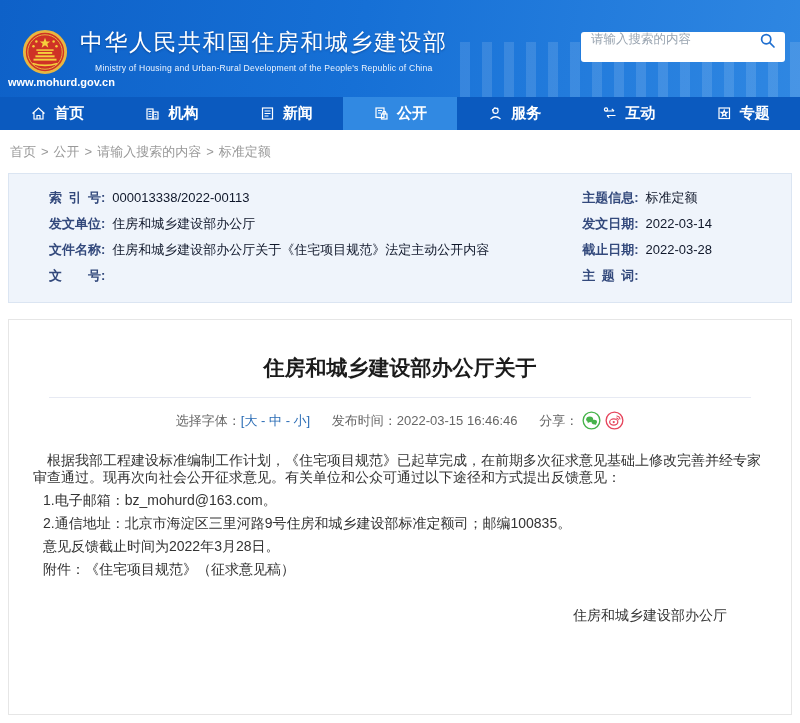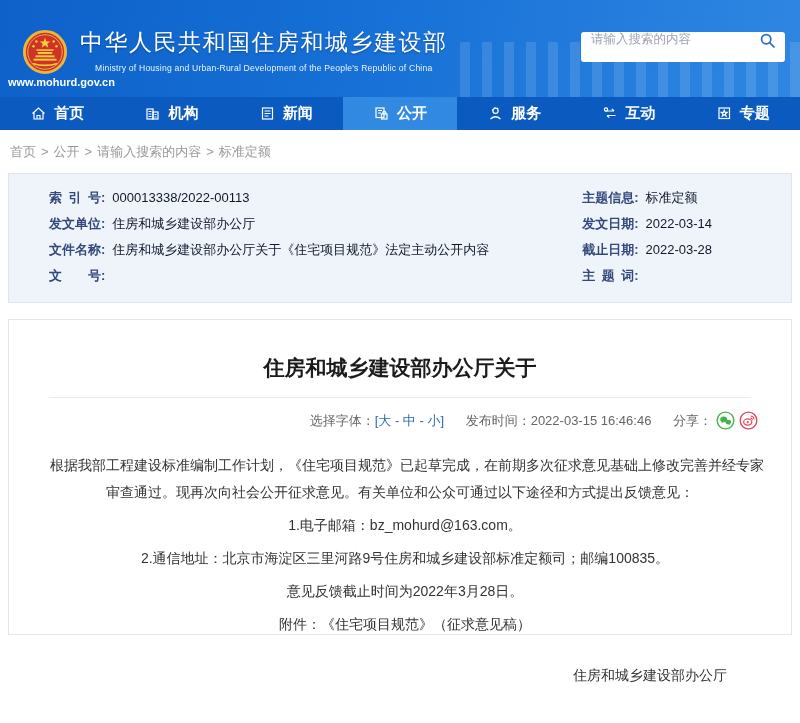--- a/index.html
+++ b/index.html
@@ -42,31 +42,31 @@
   .di-left { flex:0 0 71%; padding-left:40px; }
   .di-right { flex:1; padding-left:18px; }
   .di-row { font-size:13px; line-height:18px; margin-bottom:8px; display:flex; }
   .di-label { font-weight:bold; color:#33497c; display:inline-block; width:52px;
     text-align:justify; text-align-last:justify; flex:0 0 auto; }
   .di-colon { font-weight:bold; color:#33497c; margin-right:7px; }
   .di-value { color:#0f172a; }
 
   
   .article { margin:16px 8px 0; background:#fff; border:1px solid #e6e6e6;
-    height:316px; padding:31px 24px 0; }
+    height:396px; padding:31px 24px 0; }
   .art-title { text-align:center; font-size:21px; font-weight:bold; color:#1b1b1b;
     line-height:34px; }
   .art-divider { border:none; border-top:1px solid #e7eaf3; margin:12px 16px 0; }
-  .art-meta { text-align:right; margin-top:13px; font-size:13px; color:#666; }
+  .art-meta { text-align:center; margin-top:13px; font-size:13px; color:#666; }
   .art-meta .grp { margin:0 9px; }
   .font-opt { color:#2a6cb5; cursor:pointer; }
   .font-bracket, .font-sep { color:#2a6cb5; }
   .share-icons svg { width:19px; height:19px; vertical-align:-5px; margin-left:4px; cursor:pointer; }
   .art-body { margin-top:22px; font-size:14px; color:#333; }
-  .art-body p { line-height:27px; margin-bottom:6px; margin-left:10px;text-align:center; }
+  .art-body p { line-height:17px; margin-bottom:6px; margin-left:10px; }
   .art-body p.indent { text-indent:1em; margin-left:0; }
   .signature { margin-top:24px; text-align:right; padding-right:40px;
     font-size:14px; color:#333; line-height:27px; }
 </style>
 </head>
 <body>
 
 <div class="header">
   <div class="bldg"></div>
   <svg class="emblem" viewBox="0 0 48 48">

